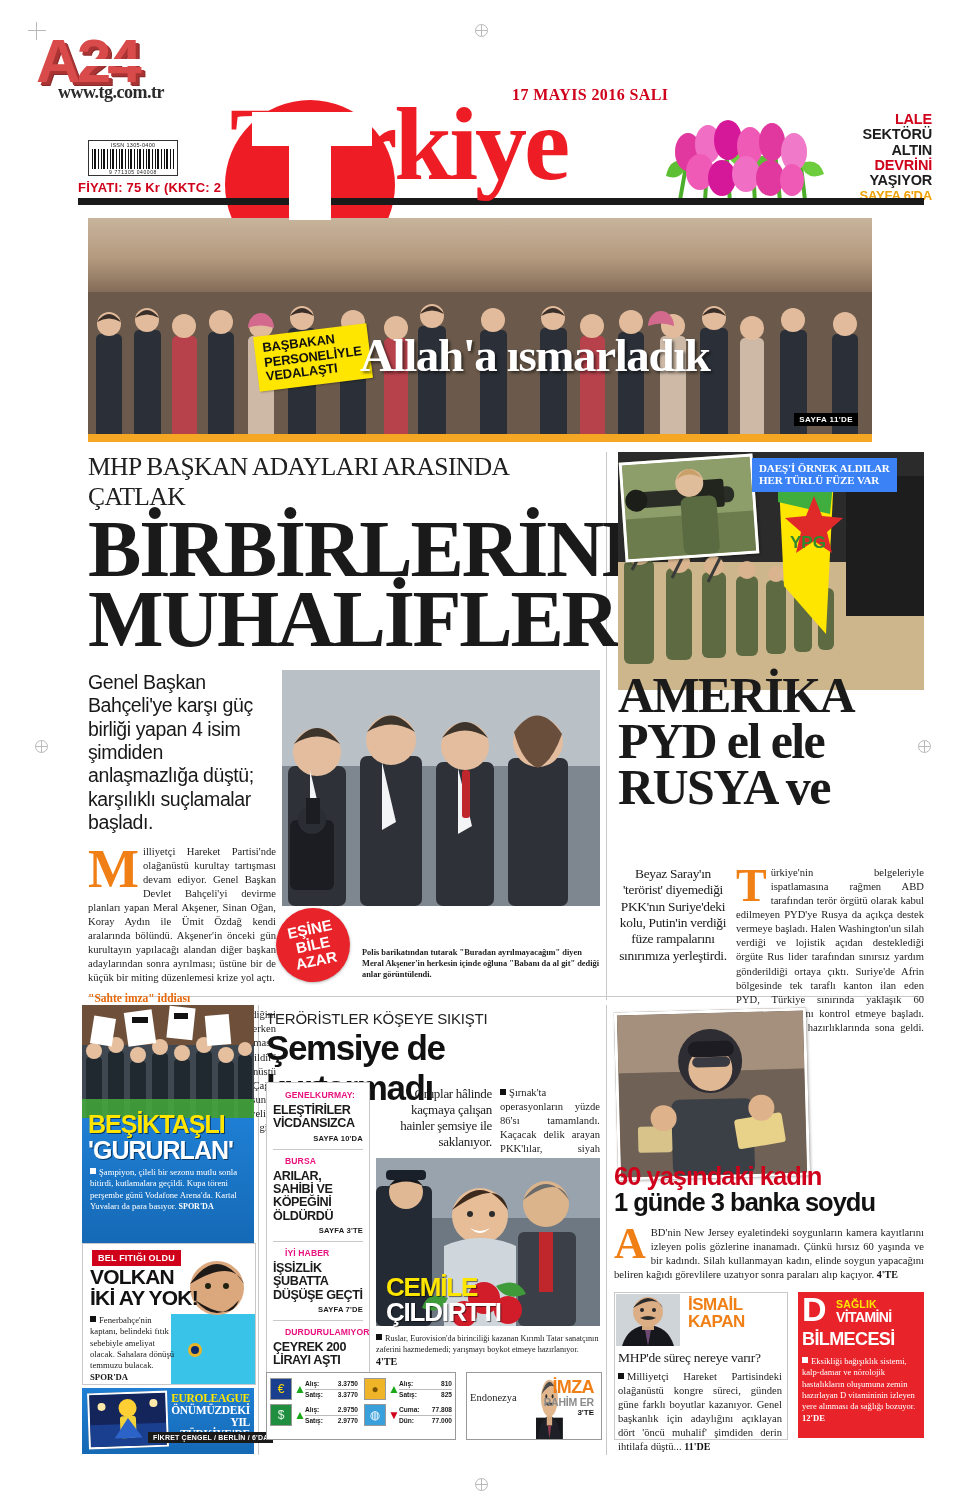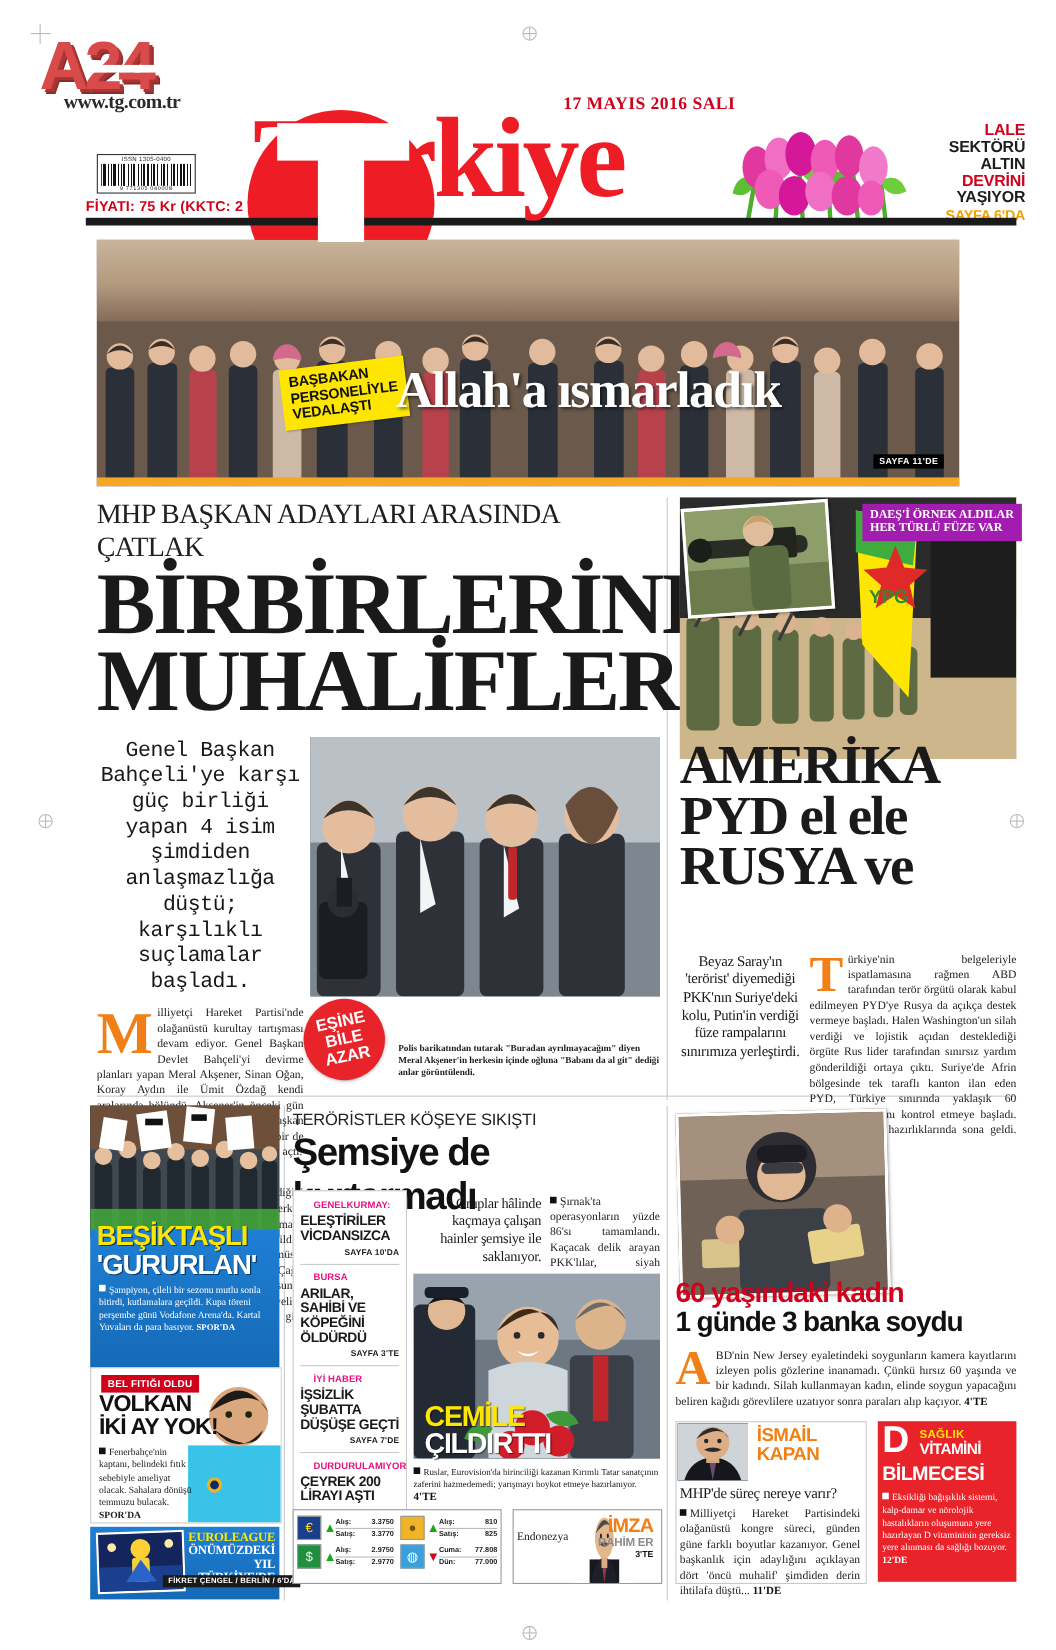--- a/index.html
+++ b/index.html
@@ -67,43 +67,43 @@
   
   .vrule{position:absolute;width:1px;background:#c9c9c9;}
   .hrule{position:absolute;height:1px;background:#c9c9c9;}
 
   
   .lead{position:absolute;left:88px;top:452px;width:512px;}
   .kicker{font-size:25.5px;font-weight:normal;letter-spacing:-.6px;color:#202020;
           font-family:"Liberation Serif",serif;}
   .bigh{font-family:"Liberation Serif",serif;font-weight:bold;color:#1a1a1a;
         font-size:80px;line-height:.88;letter-spacing:-2.2px;margin-top:2px;}
-  .deck{width:188px;font-family:Liberation Mono, monospace;font-size:19.5px;line-height:1.2;
-        letter-spacing:-.4px;margin-top:16px;color:#181818;text-align:center;}
+  .deck{width:188px;font-family:Liberation Sans, sans-serif;font-size:19.5px;line-height:1.2;
+        letter-spacing:-.4px;margin-top:16px;color:#181818;}
   .bodytxt{font-family:"Liberation Serif",serif;font-size:10.6px;line-height:1.33;
            text-align:justify;color:#1c1c1c;}
   .dropcapbox{width:188px;margin-top:10px;}
   .dropcap{float:left;font-family:"Liberation Serif",serif;font-weight:bold;font-size:54px;
            line-height:.8;color:#f07f16;margin:3px 4px 0 0;}
   .subhd{color:#e8690b;font-weight:bold;font-size:11.5px;margin:7px 0 4px;
          font-family:"Liberation Serif",serif;}
   .pg{font-weight:bold;font-size:10px;color:#111;}
   .leadphoto{position:absolute;left:282px;top:670px;width:318px;height:236px;overflow:hidden;
              background:#8a8f96;}
   .stamp{position:absolute;left:276px;top:908px;width:74px;height:74px;border-radius:50%;
     background:#e8232a;color:#fff;font-weight:bold;font-size:15px;line-height:1.05;
     display:flex;align-items:center;justify-content:center;text-align:center;
     transform:rotate(-12deg);box-shadow:0 1px 3px rgba(0,0,0,.3);}
   .leadcap{position:absolute;left:362px;top:948px;width:238px;font-family:"Liberation Serif",serif;
            font-size:8.4px;line-height:1.3;color:#1c1c1c;font-weight:bold;}
   .pydphoto{position:absolute;left:618px;top:452px;width:306px;height:238px;overflow:hidden;
             background:#c8b089;}
-  .tag-red{position:absolute;left:752px;top:458px;background:#a21caf;color:#fff;font-weight:bold;
+  .tag-red{position:absolute;left:752px;top:458px;background:#3b82f6;color:#fff;font-weight:bold;
      font-size:11px;line-height:1.12;padding:4px 7px 5px;letter-spacing:-.1px;
-     font-family:"Liberation Serif",serif;z-index:5;margin-left:32px;}
+     font-family:"Liberation Serif",serif;z-index:5;}
   .inset{position:absolute;left:622px;top:458px;width:128px;height:94px;border:3px solid #fff;
          transform:rotate(-4deg);box-shadow:1px 1px 3px rgba(0,0,0,.35);overflow:hidden;
          background:#7d8a5e;z-index:4;}
   .rbigh{position:absolute;left:618px;top:672px;width:306px;font-family:"Liberation Serif",serif;
      font-weight:bold;font-size:50px;line-height:.92;letter-spacing:-1.6px;color:#1a1a1a;}
   .rdeck{position:absolute;left:618px;top:866px;width:110px;font-family:"Liberation Serif",serif;
      font-size:13.4px;line-height:1.22;text-align:center;letter-spacing:-.3px;}
   .rbody{position:absolute;left:736px;top:866px;width:188px;}
   .btsphoto{position:absolute;left:82px;top:1005px;width:172px;height:120px;overflow:hidden;
             background:#2a2f36;}
@@ -789,17 +789,17 @@
     <span class="sq"></span><span>Milliyetçi Hareket Partisindeki olağanüstü kongre süreci, günden güne farklı boyutlar kazanıyor. Genel başkanlık için adaylığını açıklayan dört 'öncü muhalif' şimdiden derin ihtilafa düştü...</span>
     <span class="pg">11'DE</span>
   </div>
 
   <div class="dbox"></div>
   <div class="dD">D</div>
   <div class="dsag">SAĞLIK</div>
   <div class="dvit">VİTAMİNİ</div>
   <div class="dbil">BİLMECESİ</div>
   <div class="dbody">
-    <span class="wsq"></span><span>Eksikliği bağışıklık sistemi, kalp-damar ve nörolojik hastalıkların oluşumuna yere hazırlayan D vitamininin gereksiz yere alınması da sağlığı bozuyor.</span>
+    <span class="wsq"></span><span>Eksikliği bağışıklık sistemi, kalp-damar ve nörolojik hastalıkların oluşumuna zemin hazırlayan D vitamininin izleyen yere alınması da sağlığı bozuyor.</span>
     <span style="font-weight:bold;">12'DE</span>
   </div>
 
 </div>
 
 </body></html>

